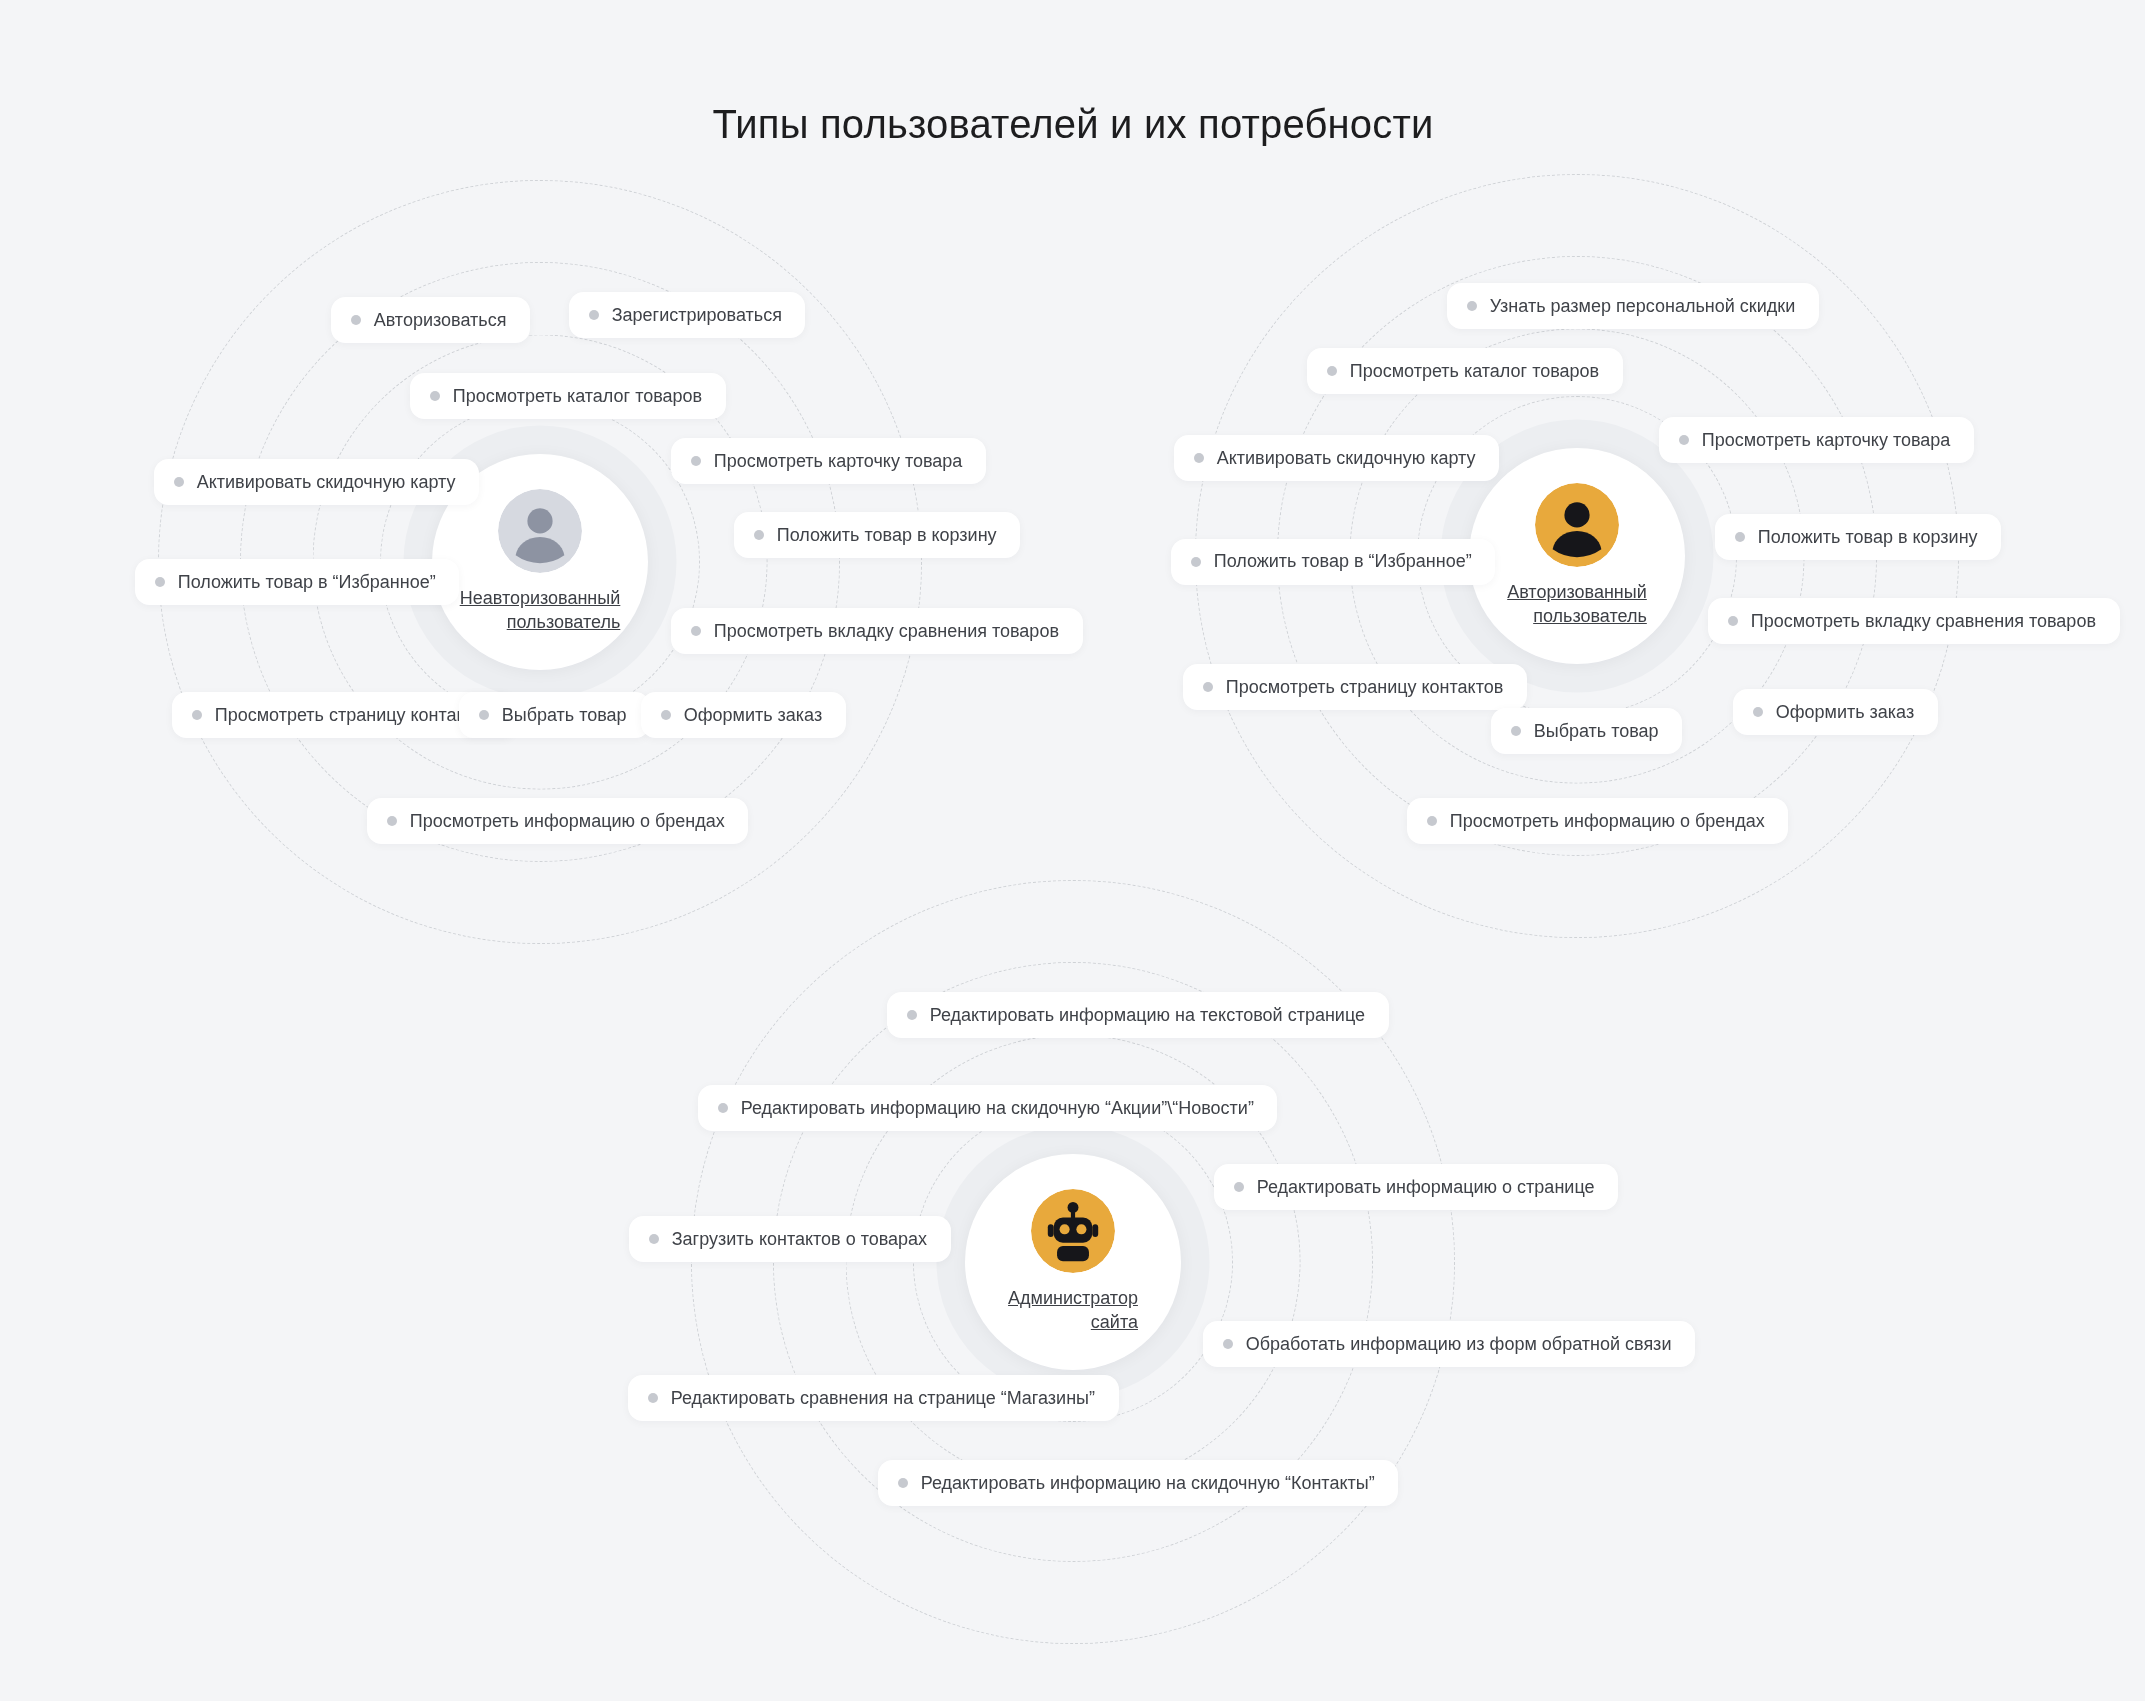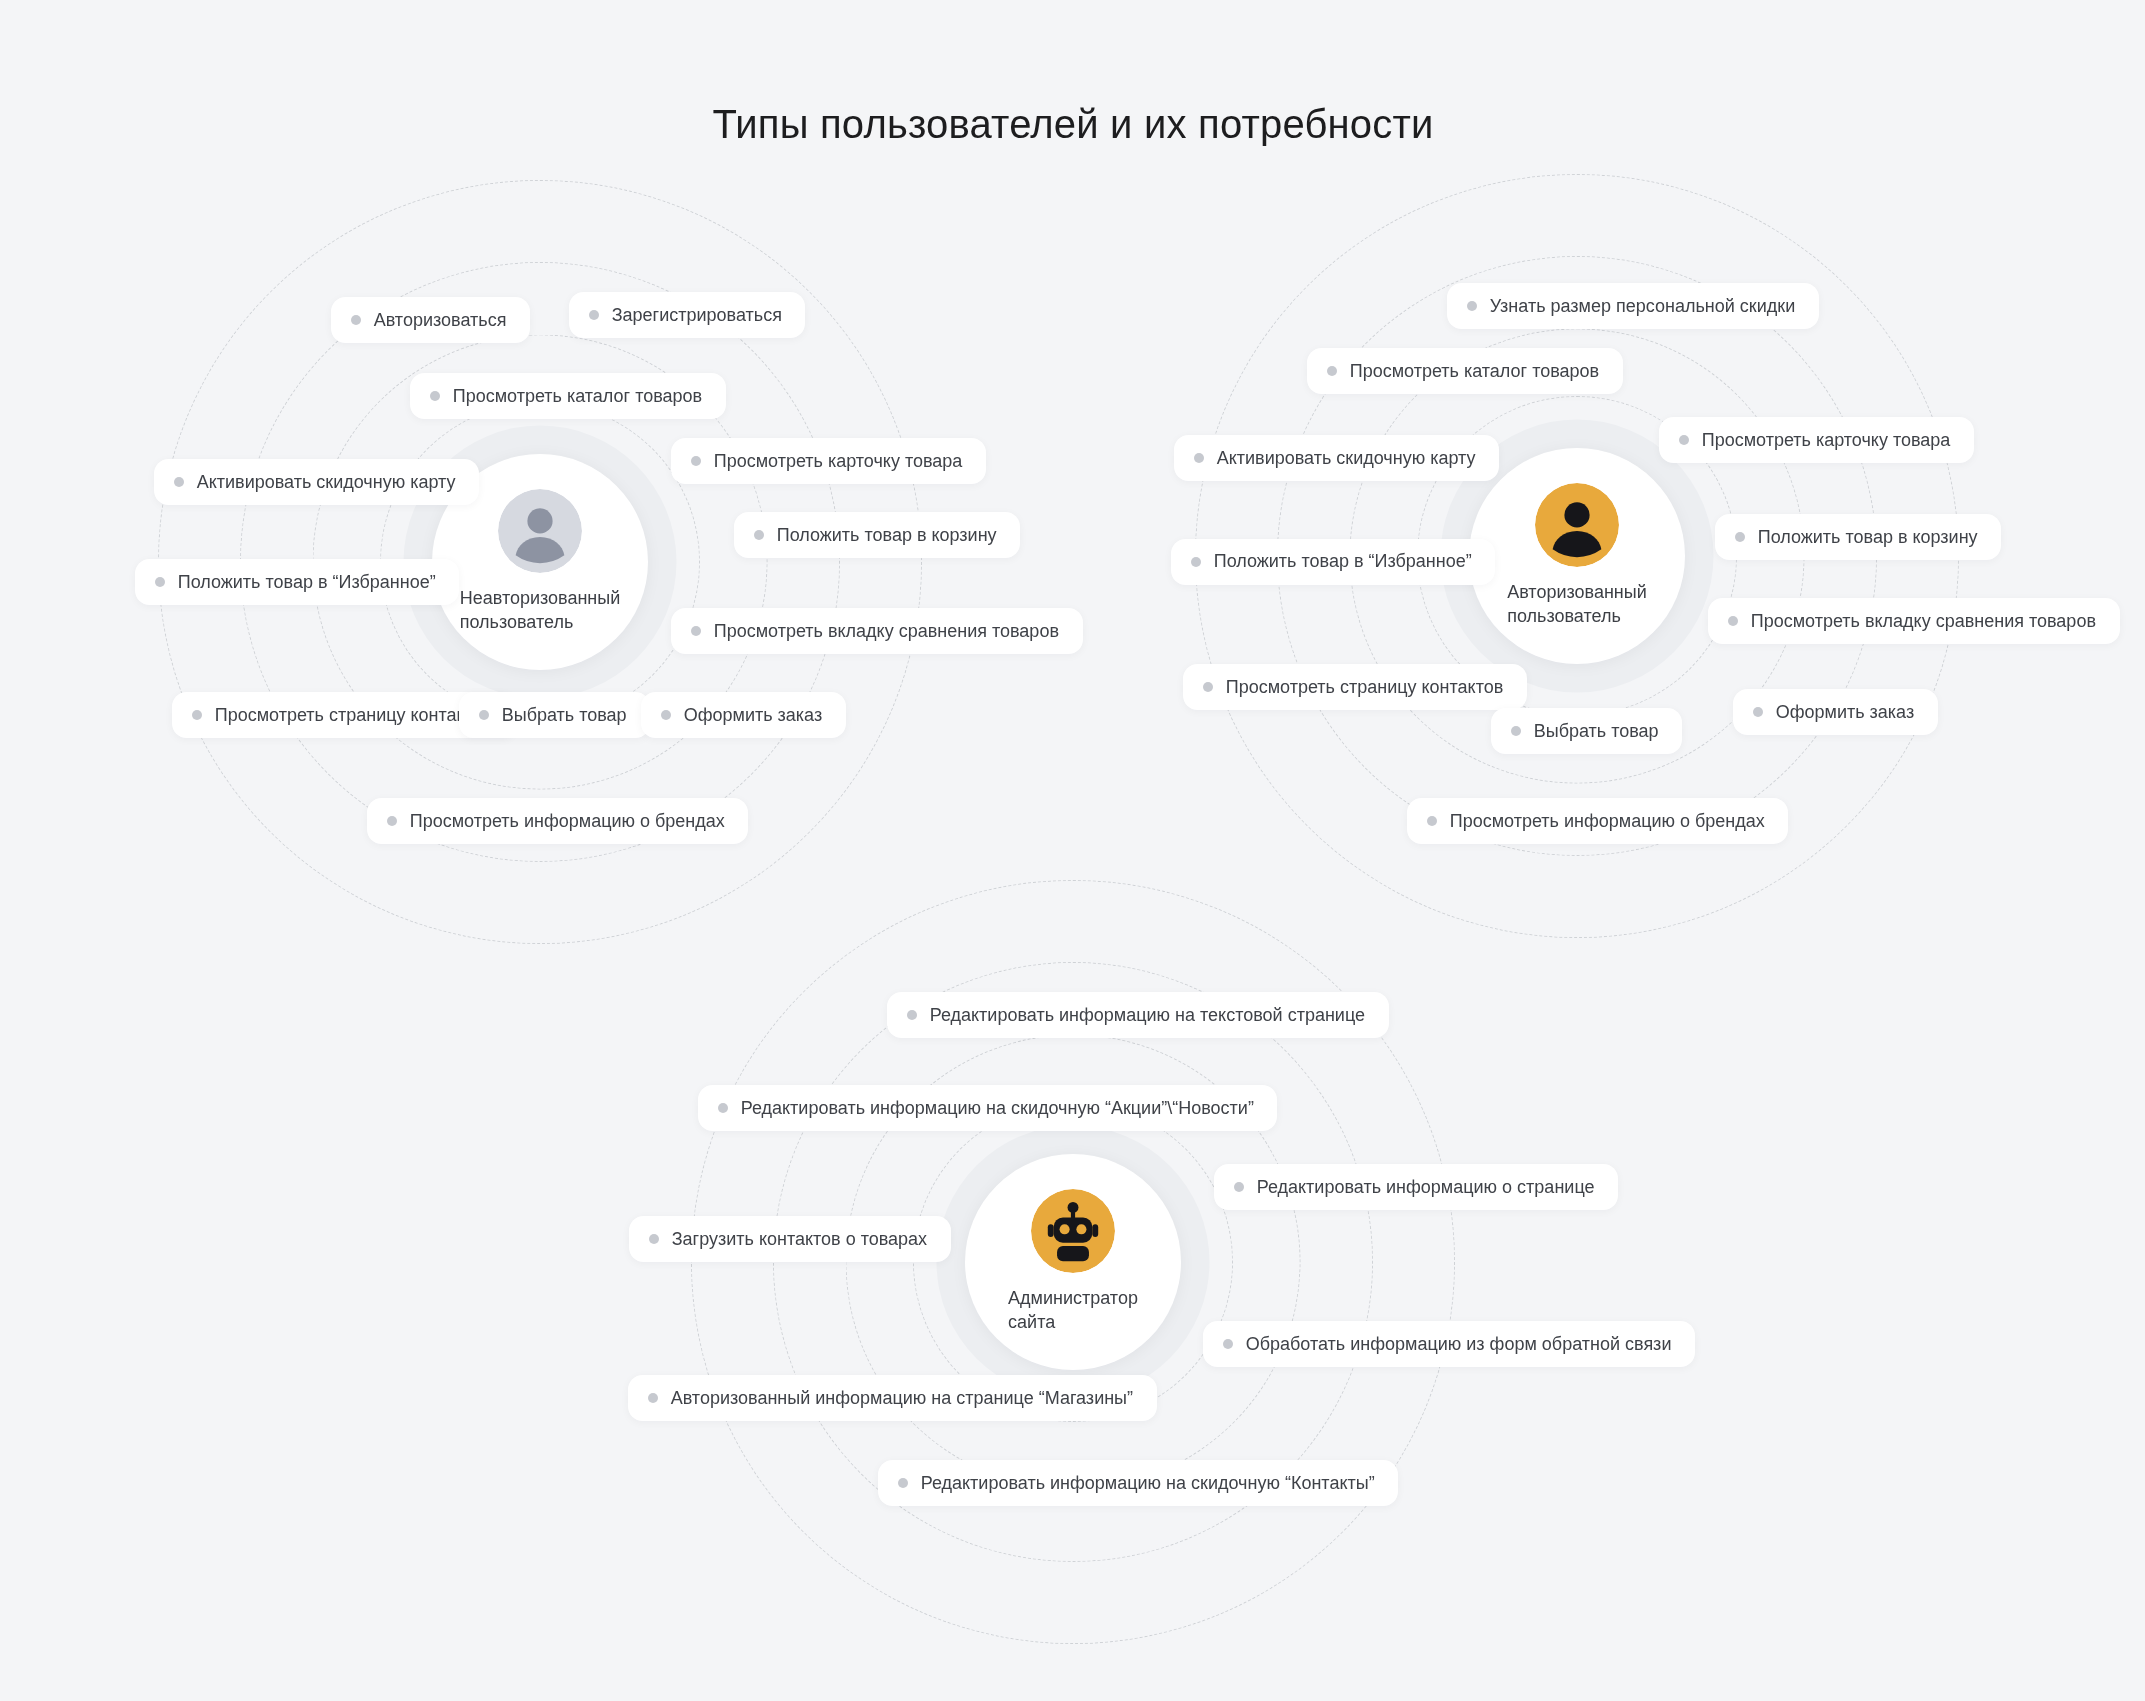--- a/index.html
+++ b/index.html
@@ -84,23 +84,24 @@
     height: 84px;
     border-radius: 50%;
     overflow: hidden;
     margin-bottom: 12.7px;
     flex: none;
   }
   .persona-label {
     font-size: 18px;
     line-height: 1.35;
     color: #3c3f45;
-    text-align: left;
+    text-align: right;
     max-width: 191px;
     white-space: pre-line;
+    text-decoration: underline;
   }
 
   
   .pill {
     position: absolute;
     display: inline-flex;
     align-items: center;
     gap: 12.7px;
     background: #ffffff;
     border-radius: 14.5px;
@@ -338,21 +339,21 @@
       <span class="pill-text">Загрузить контактов о товарах</span>
     </div>
 
     <div class="pill anchor-left" style="left:130px; top:82px;">
       <span class="pill-dot"></span>
       <span class="pill-text">Обработать информацию из форм обратной связи</span>
     </div>
 
     <div class="pill anchor-left" style="left:-445px; top:136px;">
       <span class="pill-dot"></span>
-      <span class="pill-text">Авторизованный информацию на странице “Магазины”</span>
+      <span class="pill-text">Редактировать сравнения на странице “Магазины”</span>
     </div>
 
     <div class="pill anchor-left" style="left:-195px; top:221px;">
       <span class="pill-dot"></span>
       <span class="pill-text">Редактировать информацию на скидочную “Контакты”</span>
     </div>
   </div>
 
 </div>
 

